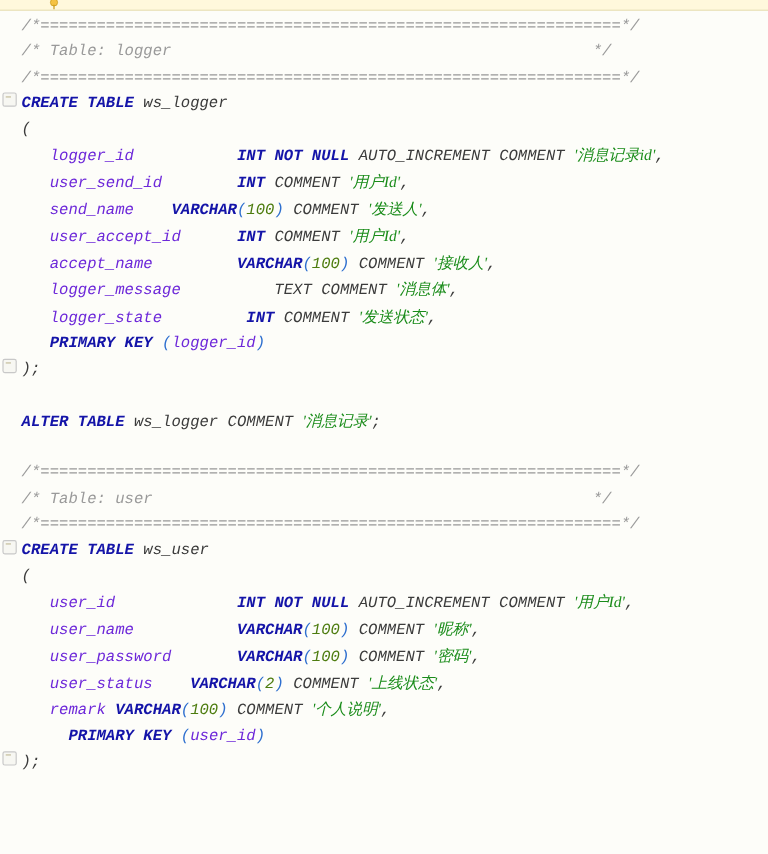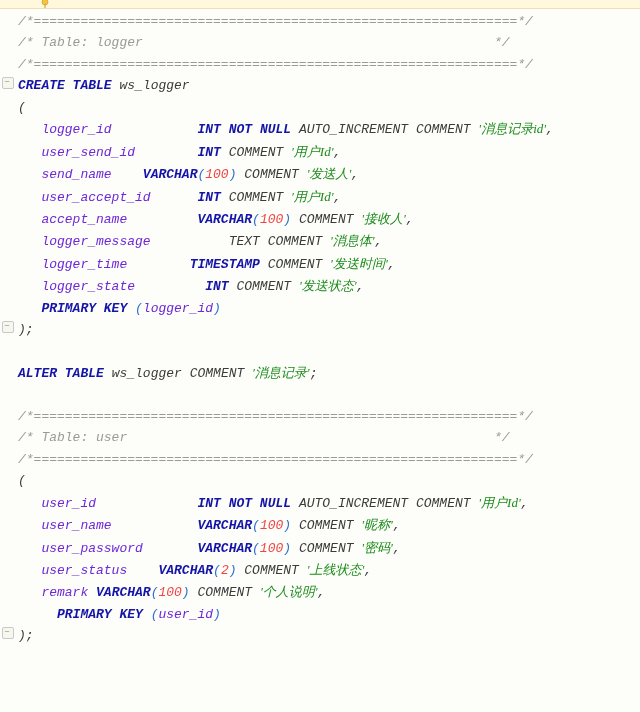--- a/index.html
+++ b/index.html
@@ -48,21 +48,21 @@
     position: absolute;
     left: 1px;
     top: -4px;
     font-size: 10px;
     color: #b0a77a;
     font-style: normal;
   }
   .comment { color: #9a9a9a; }
   .kw { color: #1414a8; font-weight: bold; }
   .ident { color: #6d28d9; }
-  .num { color: #ef4444; }
+  .num { color: #4d7c0f; }
   .str { color: #1a8c1a; font-family: Liberation Serif, serif; }
   .plain { color: #3b3b3b; }
   .paren { color: #2e6fcf; }
 </style>
 </head>
 <body>
 
 <div class="top-bar">
   <svg class="pin" viewBox="0 0 10 10">
       <circle cx="5" cy="4" r="3" fill="#f5c242" stroke="#c89a1a" stroke-width="0.6"></circle>
@@ -84,38 +84,38 @@
 <div class="line"><span class="plain">   </span><span class="ident">user_send_id</span><span class="plain">        </span><span class="kw">INT</span><span class="plain"> </span><span class="plain">COMMENT</span><span class="plain"> </span><span class="str">'用户Id'</span><span class="plain">,</span></div>
 
 <div class="line"><span class="plain">   </span><span class="ident">send_name</span><span class="plain">    </span><span class="kw">VARCHAR</span><span class="paren">(</span><span class="num">100</span><span class="paren">)</span><span class="plain"> </span><span class="plain">COMMENT</span><span class="plain"> </span><span class="str">'发送人'</span><span class="plain">,</span></div>
 
 <div class="line"><span class="plain">   </span><span class="ident">user_accept_id</span><span class="plain">      </span><span class="kw">INT</span><span class="plain"> </span><span class="plain">COMMENT</span><span class="plain"> </span><span class="str">'用户Id'</span><span class="plain">,</span></div>
 
 <div class="line"><span class="plain">   </span><span class="ident">accept_name</span><span class="plain">         </span><span class="kw">VARCHAR</span><span class="paren">(</span><span class="num">100</span><span class="paren">)</span><span class="plain"> </span><span class="plain">COMMENT</span><span class="plain"> </span><span class="str">'接收人'</span><span class="plain">,</span></div>
 
 <div class="line"><span class="plain">   </span><span class="ident">logger_message</span><span class="plain">          </span><span class="plain">TEXT</span><span class="plain"> </span><span class="plain">COMMENT</span><span class="plain"> </span><span class="str">'消息体'</span><span class="plain">,</span></div>
 
-<div class="line"><span class="plain">   </span><span class="ident">logger_time</span><span class="plain">        </span><span class="kw">TIMESTAMP</span><span class="plain"> </span><span class="plain">COMMENT</span><span class="plain"> </span><span class="str">'发送时间'</span><span class="plain">,</span></div>
 
 <div class="line"><span class="plain">   </span><span class="ident">logger_state</span><span class="plain">         </span><span class="kw">INT</span><span class="plain"> </span><span class="plain">COMMENT</span><span class="plain"> </span><span class="str">'发送状态'</span><span class="plain">,</span></div>
 
 <div class="line"><span class="plain">   </span><span class="kw">PRIMARY KEY</span><span class="plain"> </span><span class="paren">(</span><span class="ident">logger_id</span><span class="paren">)</span></div>
 
 <div class="line"><span class="gutter-icon"></span><span class="plain">);</span></div>
 
 <div class="line"> </div>
 
 <div class="line"><span class="kw">ALTER TABLE</span><span class="plain"> </span><span class="plain">ws_logger</span><span class="plain"> </span><span class="plain">COMMENT</span><span class="plain"> </span><span class="str">'消息记录'</span><span class="plain">;</span></div>
 
 <div class="line"> </div>
 
 <div class="line"><span class="comment">/*==============================================================*/</span></div>
 <div class="line"><span class="comment">/* Table: user                                               */</span></div>
 <div class="line"><span class="comment">/*==============================================================*/</span></div>
 
+<div class="line"><span class="gutter-icon"></span><span class="kw">CREATE TABLE</span><span class="plain"> </span><span class="plain">ws_user</span></div>
 <div class="line"><span class="plain">(</span></div>
 
 <div class="line"><span class="plain">   </span><span class="ident">user_id</span><span class="plain">             </span><span class="kw">INT</span><span class="plain"> </span><span class="kw">NOT NULL</span><span class="plain"> </span><span class="plain">AUTO_INCREMENT</span><span class="plain"> </span><span class="plain">COMMENT</span><span class="plain"> </span><span class="str">'用户Id'</span><span class="plain">,</span></div>
 
 <div class="line"><span class="plain">   </span><span class="ident">user_name</span><span class="plain">           </span><span class="kw">VARCHAR</span><span class="paren">(</span><span class="num">100</span><span class="paren">)</span><span class="plain"> </span><span class="plain">COMMENT</span><span class="plain"> </span><span class="str">'昵称'</span><span class="plain">,</span></div>
 
 
 <div class="line"><span class="plain">   </span><span class="ident">user_password</span><span class="plain">       </span><span class="kw">VARCHAR</span><span class="paren">(</span><span class="num">100</span><span class="paren">)</span><span class="plain"> </span><span class="plain">COMMENT</span><span class="plain"> </span><span class="str">'密码'</span><span class="plain">,</span></div>
 
 <div class="line"><span class="plain">   </span><span class="ident">user_status</span><span class="plain">    </span><span class="kw">VARCHAR</span><span class="paren">(</span><span class="num">2</span><span class="paren">)</span><span class="plain"> </span><span class="plain">COMMENT</span><span class="plain"> </span><span class="str">'上线状态'</span><span class="plain">,</span></div>

